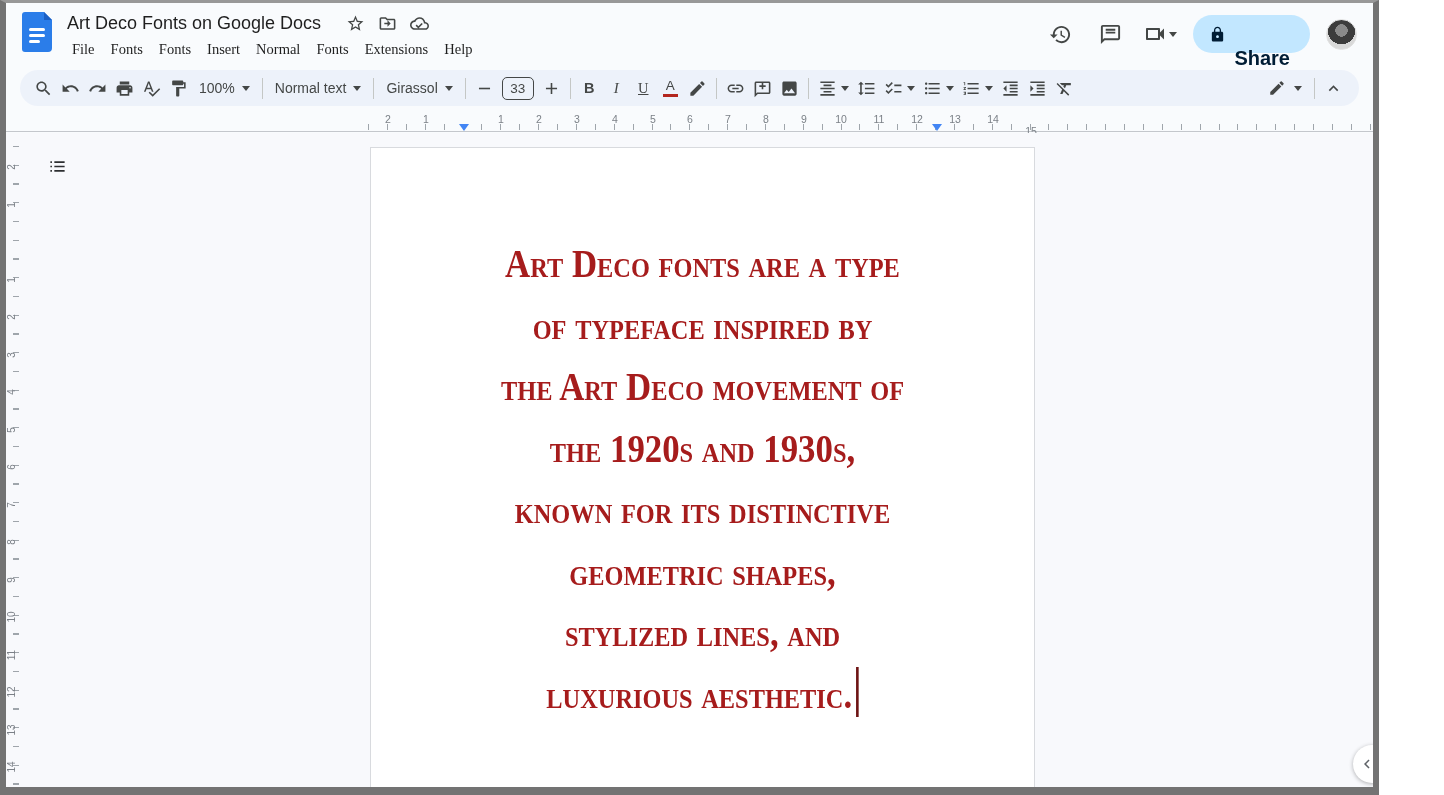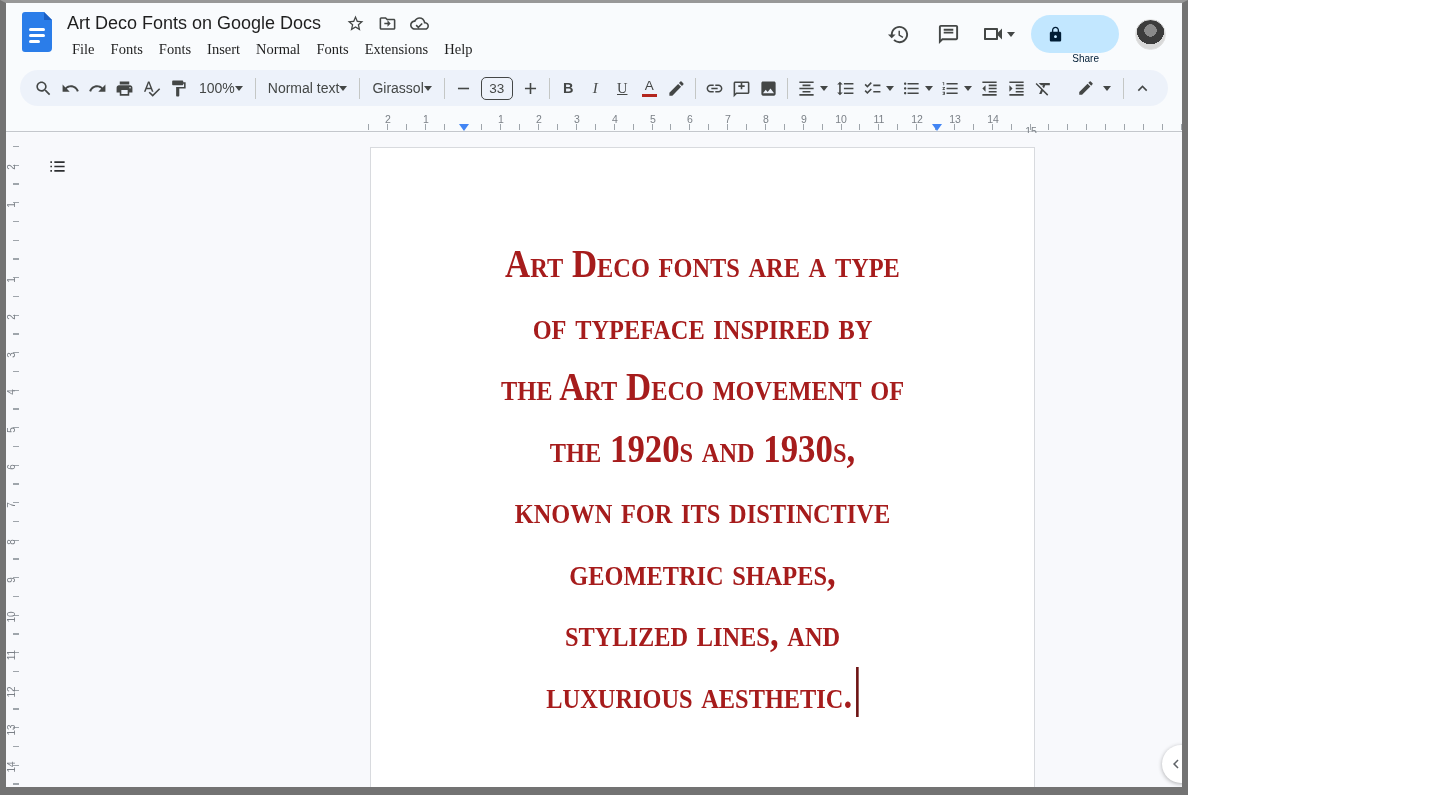--- a/index.html
+++ b/index.html
@@ -1,20 +1,20 @@
 <!DOCTYPE html>
 <html><head>
 <meta charset="utf-8">
 <style>
   * { box-sizing: border-box; }
   html,body { margin:0; padding:0; }
   body { width:1444px; height:795px; font-family:"Liberation Sans", sans-serif; }
 
   .frame {
-    position:relative; width:1188px; height:795px;
+    position:relative; width:1379px; height:795px;
     border-left:6px solid #737373; border-right:6px solid #737373;
     border-bottom:8px solid #737373; border-top:3px solid #989898;
     background:#f9fbfd; overflow:hidden;
   }
 
   
   .header { position:absolute; top:0; left:0; right:0; height:62px; background:#f9fbfd; }
   .docs-logo { position:absolute; left:16px; top:9px; width:30px; height:40px; cursor:pointer; }
   .title-row { position:absolute; left:57px; top:9px; display:flex; align-items:center; gap:12px; }
   .doc-title { font-size:18px; color:#1f1f1f; white-space:nowrap; padding:1px 4px; border-radius:4px; }
@@ -23,32 +23,32 @@
   .hicon svg { width:19px; height:19px; fill:#444746; }
   .menu-row { position:absolute; left:58px; top:35px; display:flex; }
   .menu-item { font-size:14.5px; color:#1f1f1f; padding:3px 8px; border-radius:4px; cursor:pointer;font-family:Liberation Serif, serif; }
   .header-right { position:absolute; right:16px; top:12px; display:flex; align-items:center; gap:16px; }
   .round-btn { width:34px; height:34px; border-radius:50%; display:flex; align-items:center; justify-content:center; }
   .round-btn svg { width:23px; height:23px; fill:#444746; }
   .video-group { display:flex; align-items:center; gap:2px; }
   .caret { width:0; height:0; border-left:4.5px solid transparent; border-right:4.5px solid transparent; border-top:5px solid #444746; display:inline-block; }
   .share-btn { height:38px; background:#c2e7ff; border:none; border-radius:19px; display:flex; align-items:center; gap:8px; padding:0 20px 0 16px; cursor:pointer; }
   .share-btn svg { width:17px; height:17px; fill:#001d35; }
-  .share-label { font-size:10px; color:#001d35; font-weight:400;margin-top:48px; }
+  .share-label { font-size:20px; color:#001d35; font-weight:700;margin-top:48px; }
   .avatar { width:31px; height:31px; border-radius:50%;
     background: radial-gradient(circle at 50% 36%, #8a8a8a 0 26%, #3c3c3c 27% 58%, #d9d9d9 59%);
     border:1px solid #e0e0e0; }
 
   
   .toolbar { position:absolute; left:14px; right:14px; top:67px; height:36px; background:#edf2fa;
     border-radius:18px; display:flex; align-items:center; padding:0 12px 0 10px; }
   .tbtn { height:26px; min-width:27px; border-radius:4px; display:flex; align-items:center; justify-content:center; color:#444746; padding:0 2px; }
   .tbtn svg { width:19px; height:19px; fill:#444746; }
   .tsep { width:1px; height:21px; background:#c4c7c5; margin:0 5px; }
-  .tdrop { display:flex; align-items:center; padding:0 7px; height:26px; border-radius:4px; color:#444746; }
+  .tdrop { display:flex; align-items:center; gap:7px; padding:0 7px; height:26px; border-radius:4px; color:#444746; }
   .tdrop .lbl { font-size:14px; color:#444746; white-space:nowrap; }
   .size-box { width:32px; height:23px; border:1.5px solid #444746; border-radius:5px; display:flex; align-items:center; justify-content:center; font-size:13.5px; color:#444746; margin:0 4px; }
   .fmt-letter { font-size:15px; color:#444746; font-family:"Liberation Serif", serif; }
   .b-letter { font-weight:bold; font-family:"Liberation Sans", sans-serif; font-size:14.5px; }
   .i-letter { font-style:italic; font-weight:500; }
   .u-letter { text-decoration:underline; font-size:14.5px; }
   .acolor { display:flex; flex-direction:column; align-items:center; line-height:1; }
   .acolor .a { font-size:13.5px; color:#444746; font-weight:500; }
   .acolor .bar { width:15px; height:3.5px; margin-top:1.5px; }
   .spacer { flex:1; }

